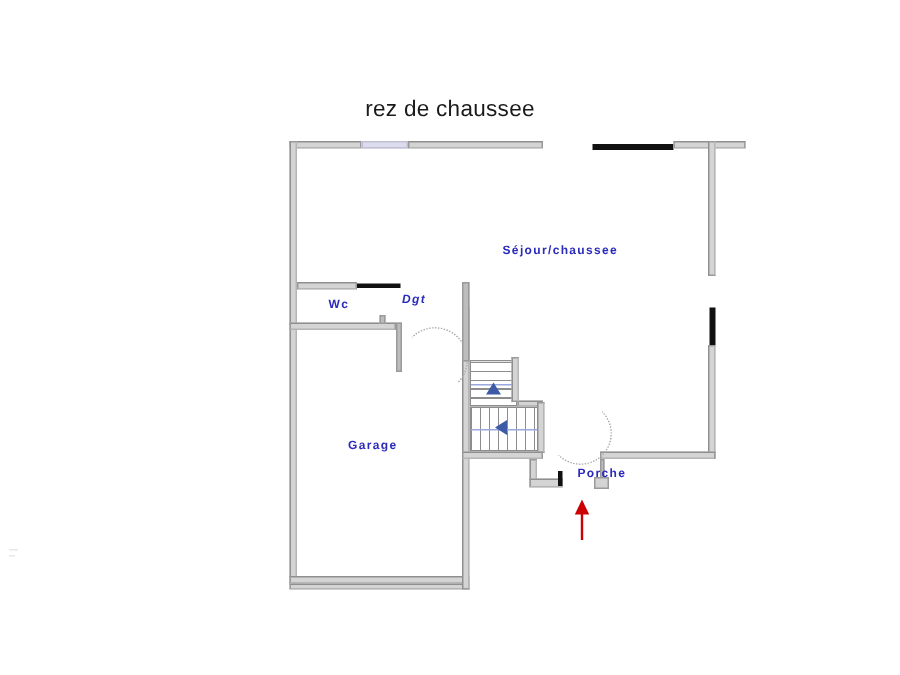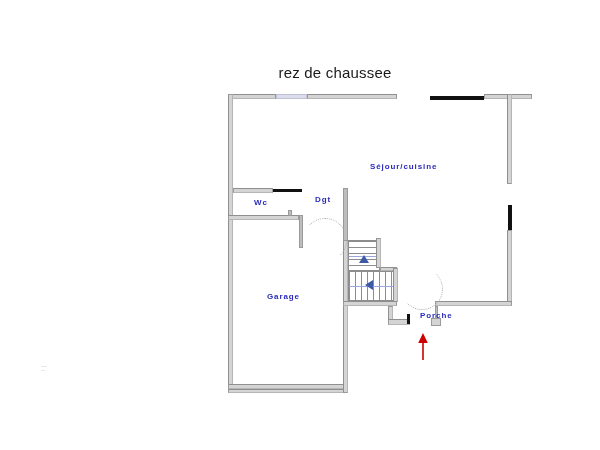--- a/index.html
+++ b/index.html
@@ -11,21 +11,20 @@
     height: 450px;
     overflow: hidden;
     font-family: "Liberation Sans", sans-serif;
   }
 
   #canvas {
     position: relative;
     width: 484px;
     height: 450px;
     background: #ffffff;
-    margin-left: 35px;
   }
 
   
   #plan-title {
     position: absolute;
     left: 0;
     top: 64px;
     width: 600px;
     text-align: center;
     font-family: "Liberation Sans", sans-serif;
@@ -224,25 +223,25 @@
   <div class="wall v" style="left:353px; top:306px; width:5px; height:18px;"></div>
 
   <div class="wall h" style="left:353px; top:319px; width:22px; height:6px;"></div>
 
   <div class="window-dark" style="left:372px; top:314px; width:3px; height:10px;"></div>
 
   <div class="partition" style="left:400px; top:306px; width:3px; height:14px;"></div>
 
   <div class="wall" style="left:396px; top:318px; width:10px; height:8px;"></div>
 
-  <div class="room-label" style="left:335px; top:162px;">Séjour/cuisine</div>
+  <div class="room-label" style="left:335px; top:162px;">Séjour/chaussee</div>
 
   <div class="room-label" style="left:219px; top:198px;">Wc</div>
 
-  <div class="room-label" style="left:280px; top:195px;">Dgt</div>
+  <div class="room-label" style="left:268px; top:195px;font-style:italic;">Dgt</div>
 
   <div class="room-label" style="left:232px; top:292px;">Garage</div>
 
   <div class="room-label" style="left:385px; top:311px;">Porche</div>
 
   <svg id="entry-arrow" style="left:379px; top:332px;" width="18" height="28" viewBox="0 0 18 28">
     <g>
       <line x1="9" y1="28" x2="9" y2="9" stroke="#cc0000" stroke-width="1.6"></line>
       <polygon points="9,1 4.2,11 13.8,11" fill="#cc0000"></polygon>
     </g>

